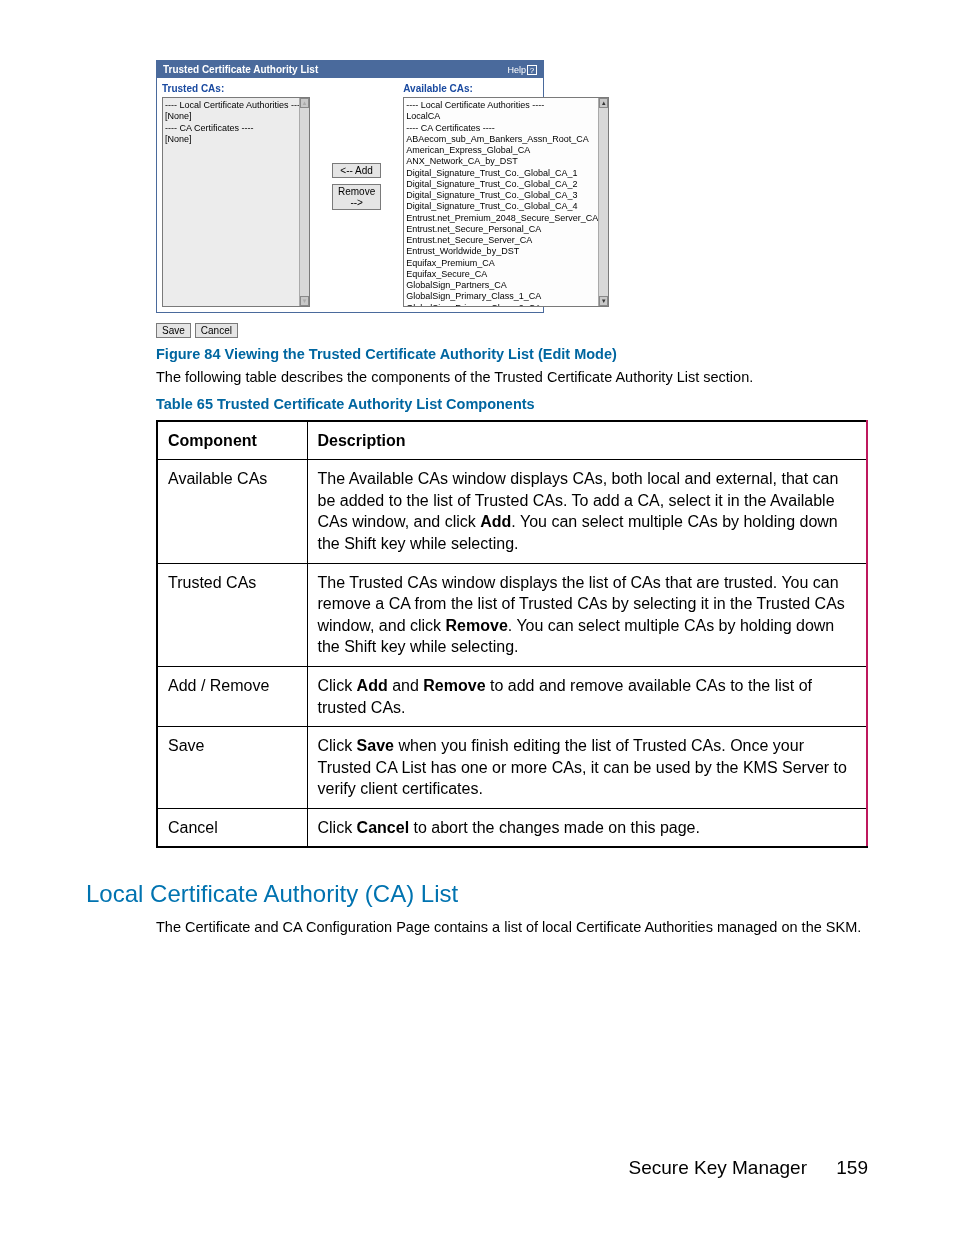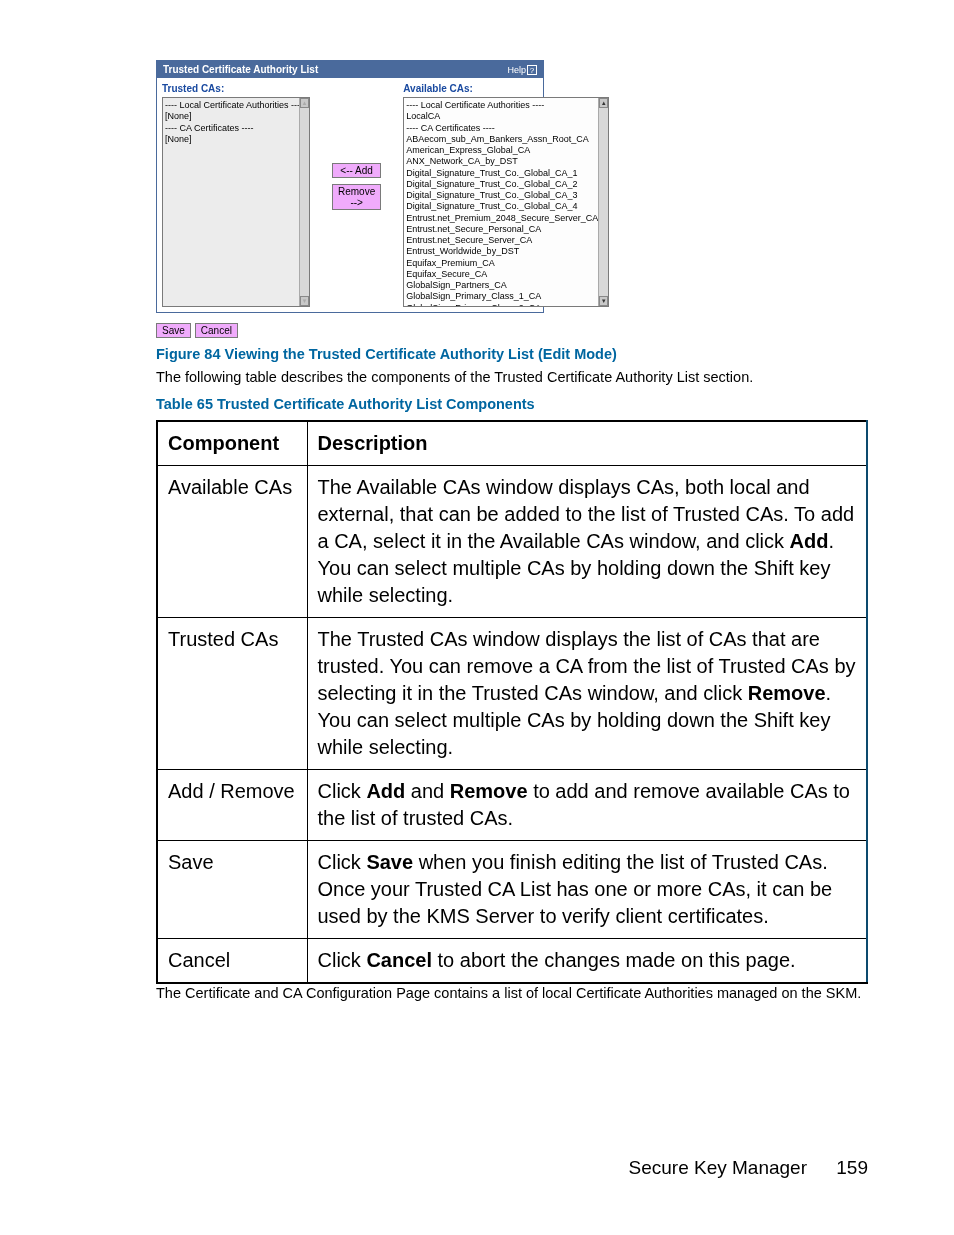--- a/index.html
+++ b/index.html
@@ -97,21 +97,21 @@
   .avail-col { flex: 1; }
   .mid-btns {
     display: flex;
     flex-direction: column;
     justify-content: center;
     gap: 6px;
     padding: 0 2px;
     margin-top: 80px;
   }
   .btn {
-    background: #f0abfc;
+    background: #e5e5e5;
     border: 1px solid #7a7a7a;
     font-size: 10px;
     padding: 1px 5px;
     cursor: pointer;
     font-family: inherit;
   }
   .btn-row { margin-top: 5px; margin-left:70px; display:flex; gap:4px; }
 
   
   .fig-cap {
@@ -130,36 +130,36 @@
     font-weight: bold;
     font-size: 14.5px;
     margin: 8px 0 8px 70px;
   }
 
   
   table.def {
     border-collapse: collapse;
     width: calc(100% - 70px);
     margin-left: 70px;
-    font-size: 20px;
+    font-size: 16px;
   }
   table.def th, table.def td {
     border: 1px solid #000;
     padding: 8px 10px;
     text-align: left;
     vertical-align: top;
     line-height: 1.35;
   }
   table.def th {
     font-weight: bold;
     border-top: 2px solid #000;
   }
   table.def tr:last-child td { border-bottom: 2px solid #000; }
   table.def th:first-child, table.def td:first-child { width: 150px; border-left: 2px solid #000; }
-  table.def th:last-child, table.def td:last-child { border-right: 2px solid #0c4a6e; }
+  table.def th:last-child, table.def td:last-child { border-right: 2px solid #be185d; }
 
   h2.section {
     color: #0073b0;
     font-weight: normal;
     font-size: 24px;
     margin: 32px 0 10px 0;
   }
 
   .footer {
     position: absolute;
@@ -270,20 +270,21 @@
           <td>Save</td>
           <td>Click <b>Save</b> when you finish editing the list of Trusted CAs. Once your Trusted CA List has one or more CAs, it can be used by the KMS Server to verify client certificates.</td>
         </tr>
         <tr>
           <td>Cancel</td>
           <td>Click <b>Cancel</b> to abort the changes made on this page.</td>
         </tr>
       </tbody>
   </table>
 
+  <h2 class="section">Local Certificate Authority (CA) List</h2>
   <p class="body-text">The Certificate and CA Configuration Page contains a list of local Certificate Authorities managed on the SKM.</p>
 
   <div class="footer">
     <span>Secure Key Manager</span>
     <span class="pn">159</span>
   </div>
 
 </div>
 
 </body></html>

